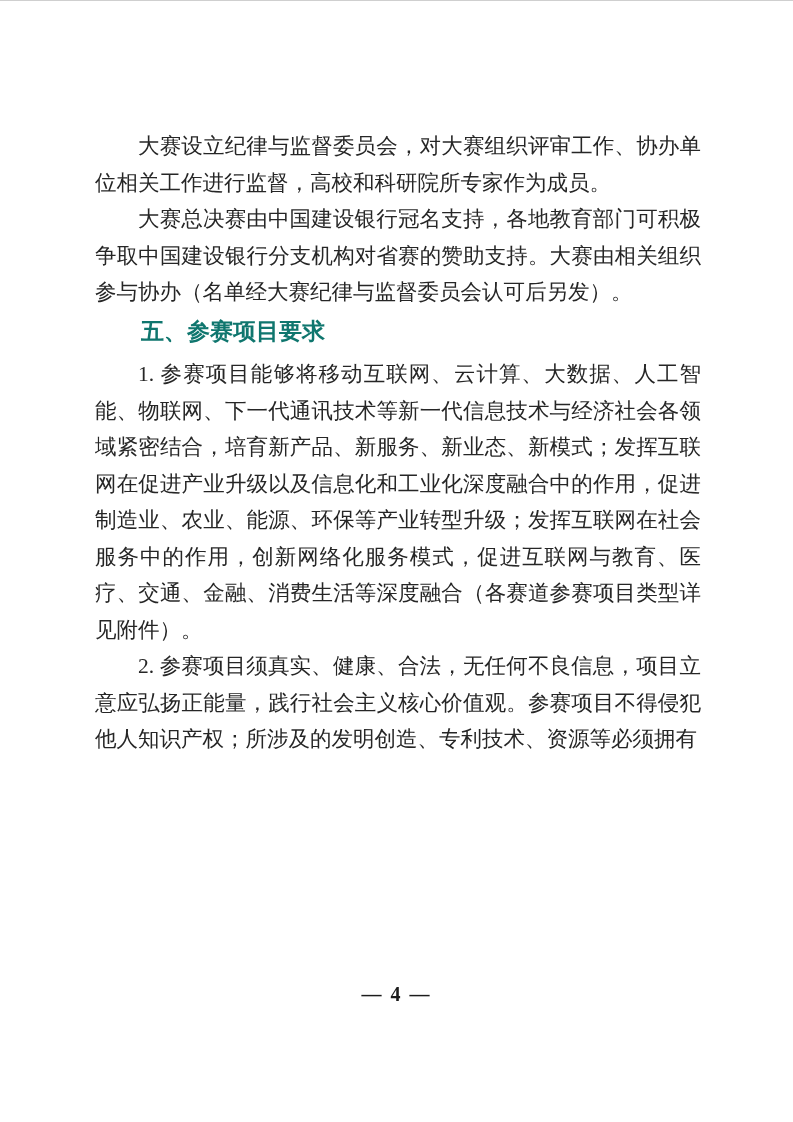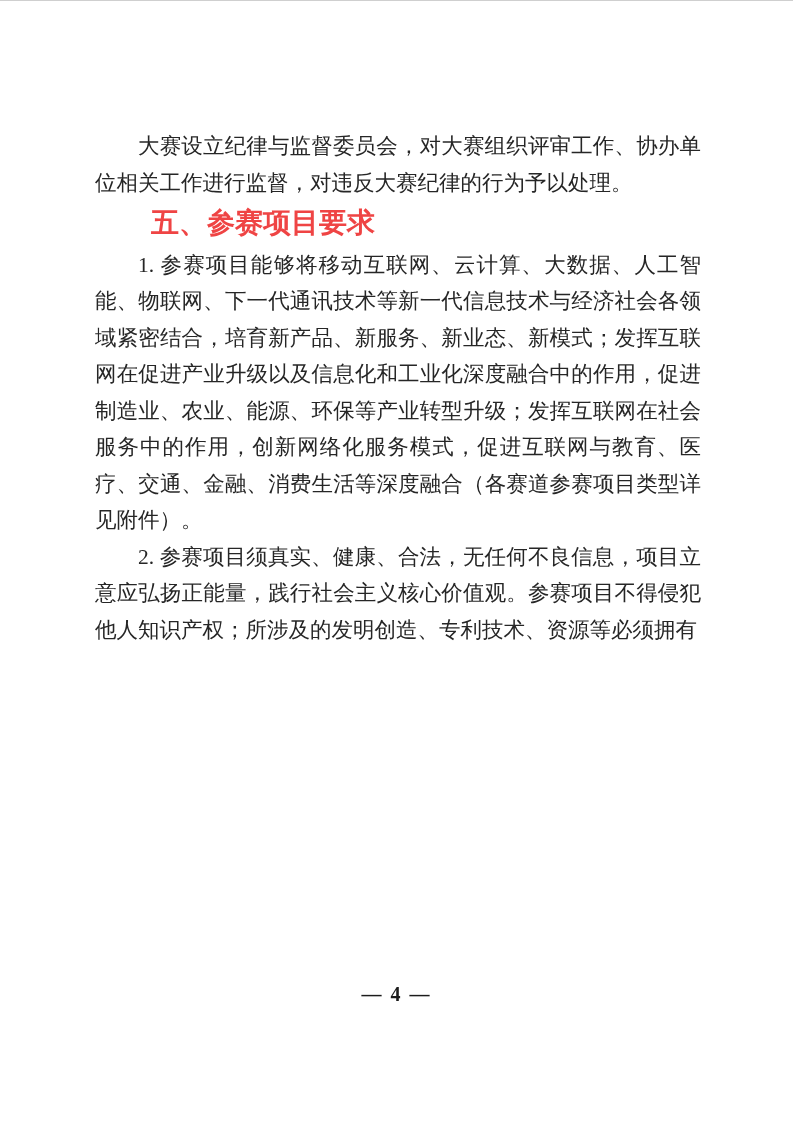--- a/index.html
+++ b/index.html
@@ -38,25 +38,25 @@
     line-height: 36.5px;
     text-align: justify;
   }
   .doc-paragraph {
     margin: 0;
     text-indent: 2em;
   }
   .doc-heading {
     margin: 4px 0 5px 0;
     text-indent: 2em;
-    font-family: Liberation Serif, serif;
-    font-size: 28px;
+    font-family: Liberation Mono, monospace;
+    font-size: 23px;
     font-weight: 700;
     line-height: 36.5px;
-    color: #ef4444;
+    color: #0f766e;
   }
   .page-footer {
     position: absolute;
     left: 0;
     top: 983px;
     width: 793px;
     text-align: center;
   }
   .page-number {
     font-family: "Liberation Serif", "DejaVu Serif", serif;
@@ -65,21 +65,22 @@
     color: #1c1c1c;
     letter-spacing: 2px;
   }
 </style>
 </head>
 <body>
 
 <div class="page">
   <div class="scan-edge"></div>
   <div class="doc-body">
-      <p class="doc-paragraph">大赛设立纪律与监督委员会，对大赛组织评审工作、协办单位相关工作进行监督，对违反大赛纪律的行为予以处理。</p>
+      <p class="doc-paragraph">大赛设立纪律与监督委员会，对大赛组织评审工作、协办单位相关工作进行监督，高校和科研院所专家作为成员。</p>
+      <p class="doc-paragraph">大赛总决赛由中国建设银行冠名支持，各地教育部门可积极争取中国建设银行分支机构对省赛的赞助支持。大赛由相关组织参与协办（名单经大赛纪律与监督委员会认可后另发）。</p>
       <h2 class="doc-heading">五、参赛项目要求</h2>
       <p class="doc-paragraph">1. 参赛项目能够将移动互联网、云计算、大数据、人工智能、物联网、下一代通讯技术等新一代信息技术与经济社会各领域紧密结合，培育新产品、新服务、新业态、新模式；发挥互联网在促进产业升级以及信息化和工业化深度融合中的作用，促进制造业、农业、能源、环保等产业转型升级；发挥互联网在社会服务中的作用，创新网络化服务模式，促进互联网与教育、医疗、交通、金融、消费生活等深度融合（各赛道参赛项目类型详见附件）。</p>
       <p class="doc-paragraph">2. 参赛项目须真实、健康、合法，无任何不良信息，项目立意应弘扬正能量，践行社会主义核心价值观。参赛项目不得侵犯他人知识产权；所涉及的发明创造、专利技术、资源等必须拥有</p>
     </div>
   <div class="page-footer">
     <span class="page-number">— 4 —</span>
   </div>
 </div>
 
 </body></html>

